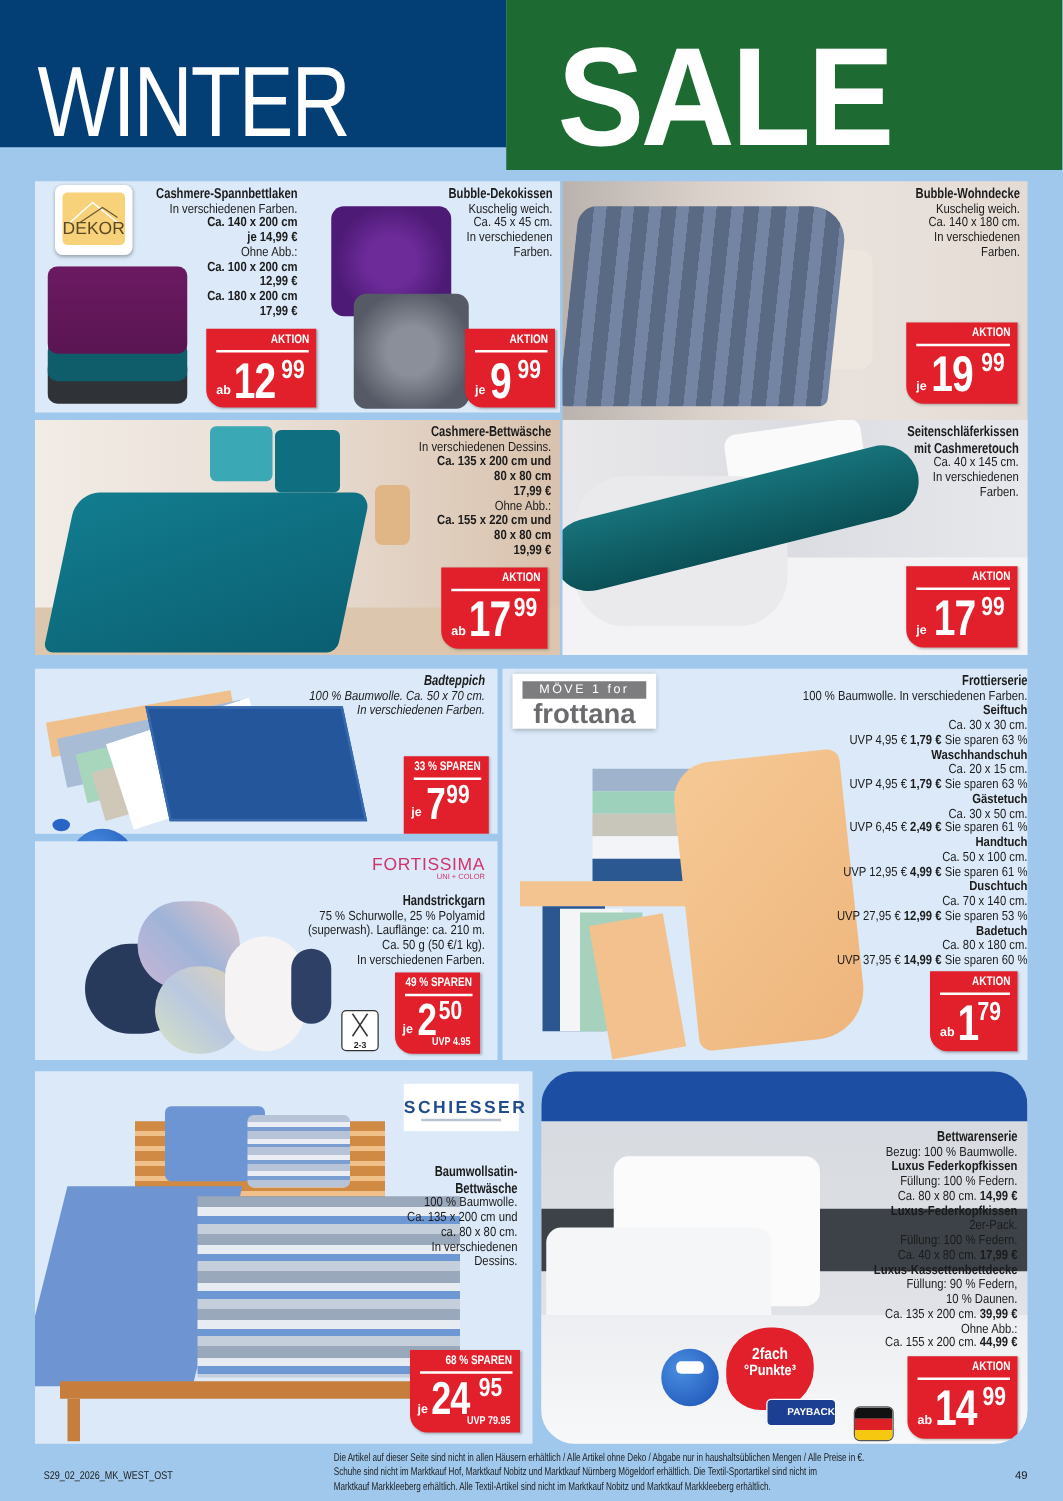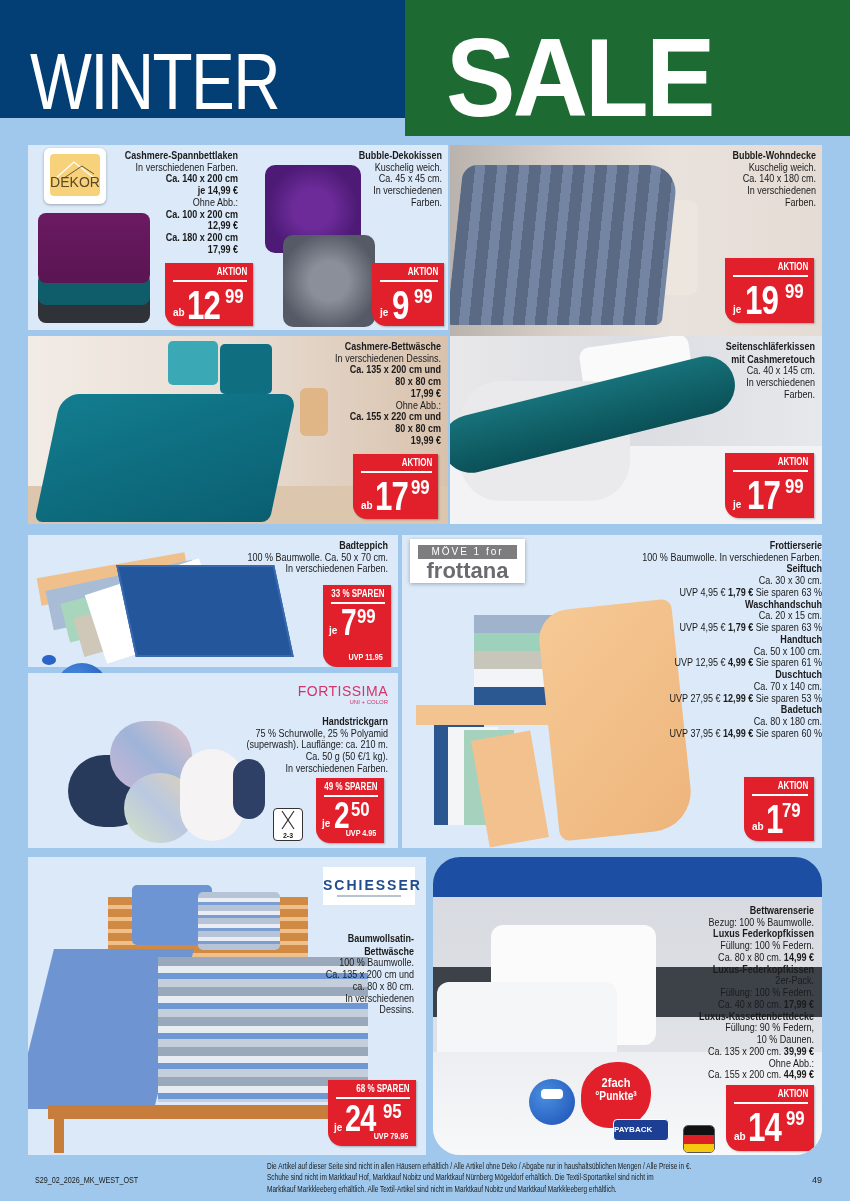--- a/index.html
+++ b/index.html
@@ -181,26 +181,26 @@
   </div>
 </div>
 
 <div class="abs panel" style="left:28px;top:535px;width:370px;height:132px;">
   <div class="abs" style="left:10px;top:30px;width:150px;height:28px;background:#f0c08c;transform:rotate(-10deg);"></div>
   <div class="abs" style="left:20px;top:40px;width:150px;height:40px;background:#a9bcd6;transform:rotate(-12deg);"></div>
   <div class="abs" style="left:35px;top:50px;width:150px;height:40px;background:#a8d6bd;transform:rotate(-14deg);"></div>
   <div class="abs" style="left:48px;top:62px;width:150px;height:40px;background:#cfc8b8;transform:rotate(-16deg);"></div>
   <div class="abs" style="left:65px;top:40px;width:120px;height:72px;background:#ffffff;transform:rotate(-18deg);"></div>
   <div class="abs" style="left:98px;top:30px;width:158px;height:92px;background:#24569c;border:2px solid #3868ad;transform:skewX(12deg);"></div>
-  <div class="abs txtblock" style="right:10px;top:4px;width:200px;">
+  <div class="abs txtblock" style="right:10px;top:4px;width:200px;font-style:italic;">
     <div class="title">Badteppich</div>
     <div class="desc">100 % Baumwolle. Ca. 50 x 70 cm.</div>
     <div class="desc">In verschiedenen Farben.</div>
   </div>
-  <div class="abs pbox" style="left:295px;top:50px;width:68px;height:82px;">
+  <div class="abs pbox" style="left:295px;top:70px;width:68px;height:82px;">
     <div class="lbl">33 % SPAREN</div>
     <div class="rule"></div>
     <div class="pre" style="left:6px;top:40px;">je</div>
     <div class="main" style="left:18px;top:20px;font-size:36px;">7</div>
     <div class="cents" style="left:34px;top:20px;">99</div>
     <div class="uvp">UVP 11.95</div>
   </div>
 </div>
 
 <div class="abs" style="left:40px;top:655px;width:85px;height:75px;">
@@ -267,20 +267,25 @@
     <div class="desc">100 % Baumwolle. In verschiedenen Farben.</div>
     <div>
       <div class="desc" style="font-weight:700">Seiftuch</div>
       <div class="desc">Ca. 30 x 30 cm.</div>
       <div class="desc"><span>UVP 4,95 €</span> <b>1,79 €</b> <span>Sie sparen 63 %</span></div>
     </div>
     <div>
       <div class="desc" style="font-weight:700">Waschhandschuh</div>
       <div class="desc">Ca. 20 x 15 cm.</div>
       <div class="desc"><span>UVP 4,95 €</span> <b>1,79 €</b> <span>Sie sparen 63 %</span></div>
+    </div>
+    <div>
+      <div class="desc" style="font-weight:700">Gästetuch</div>
+      <div class="desc">Ca. 30 x 50 cm.</div>
+      <div class="desc"><span>UVP 6,45 €</span> <b>2,49 €</b> <span>Sie sparen 61 %</span></div>
     </div>
     <div>
       <div class="desc" style="font-weight:700">Handtuch</div>
       <div class="desc">Ca. 50 x 100 cm.</div>
       <div class="desc"><span>UVP 12,95 €</span> <b>4,99 €</b> <span>Sie sparen 61 %</span></div>
     </div>
     <div>
       <div class="desc" style="font-weight:700">Duschtuch</div>
       <div class="desc">Ca. 70 x 140 cm.</div>
       <div class="desc"><span>UVP 27,95 €</span> <b>12,99 €</b> <span>Sie sparen 53 %</span></div>
@@ -357,21 +362,21 @@
 
   <div class="abs" style="left:88px;top:210px;width:70px;height:80px;">
     <div class="abs" style="left:8px;top:12px;width:46px;height:46px;border-radius:50%;background:radial-gradient(circle at 35% 35%,#4a8fe0,#1b4fb5);"></div>
     <div class="abs" style="left:20px;top:22px;width:22px;height:10px;border-radius:4px;background:#fff;"></div>
   </div>
 
   <div class="abs" style="left:148px;top:205px;width:70px;height:66px;background:#e2202b;border-radius:50% 45% 50% 40%;">
     <div style="text-align:center;color:#fff;font-weight:700;font-size:13px;margin-top:14px;transform:scaleX(0.85);line-height:1.05;">2fach</div>
     <div style="text-align:center;color:#fff;font-weight:700;font-size:12px;transform:scaleX(0.85);line-height:1.05;">°Punkte³</div>
   </div>
-  <div class="abs" style="left:180px;top:262px;width:56px;height:22px;background:#1c3f94;border-radius:4px;border:1.5px solid #fff;color:#fff;font-size:8px;font-weight:700;line-height:19px;text-align:left;">
+  <div class="abs" style="left:180px;top:262px;width:56px;height:22px;background:#1c3f94;border-radius:4px;border:1.5px solid #fff;color:#fff;font-size:8px;font-weight:700;line-height:19px;text-align:right;">
     <span>PAYBACK</span>
   </div>
   <div class="abs" style="left:250px;top:268px;width:32px;height:28px;border-radius:5px;overflow:hidden;border:1px solid #555;">
     <div style="height:9px;background:#111;"></div>
     <div style="height:9px;background:#dd1f26;"></div>
     <div style="height:10px;background:#f6c80f;"></div>
   </div>
   <div class="abs pbox" style="left:293px;top:228px;width:88px;height:66px;">
     <div class="lbl">AKTION</div>
     <div class="rule"></div>

